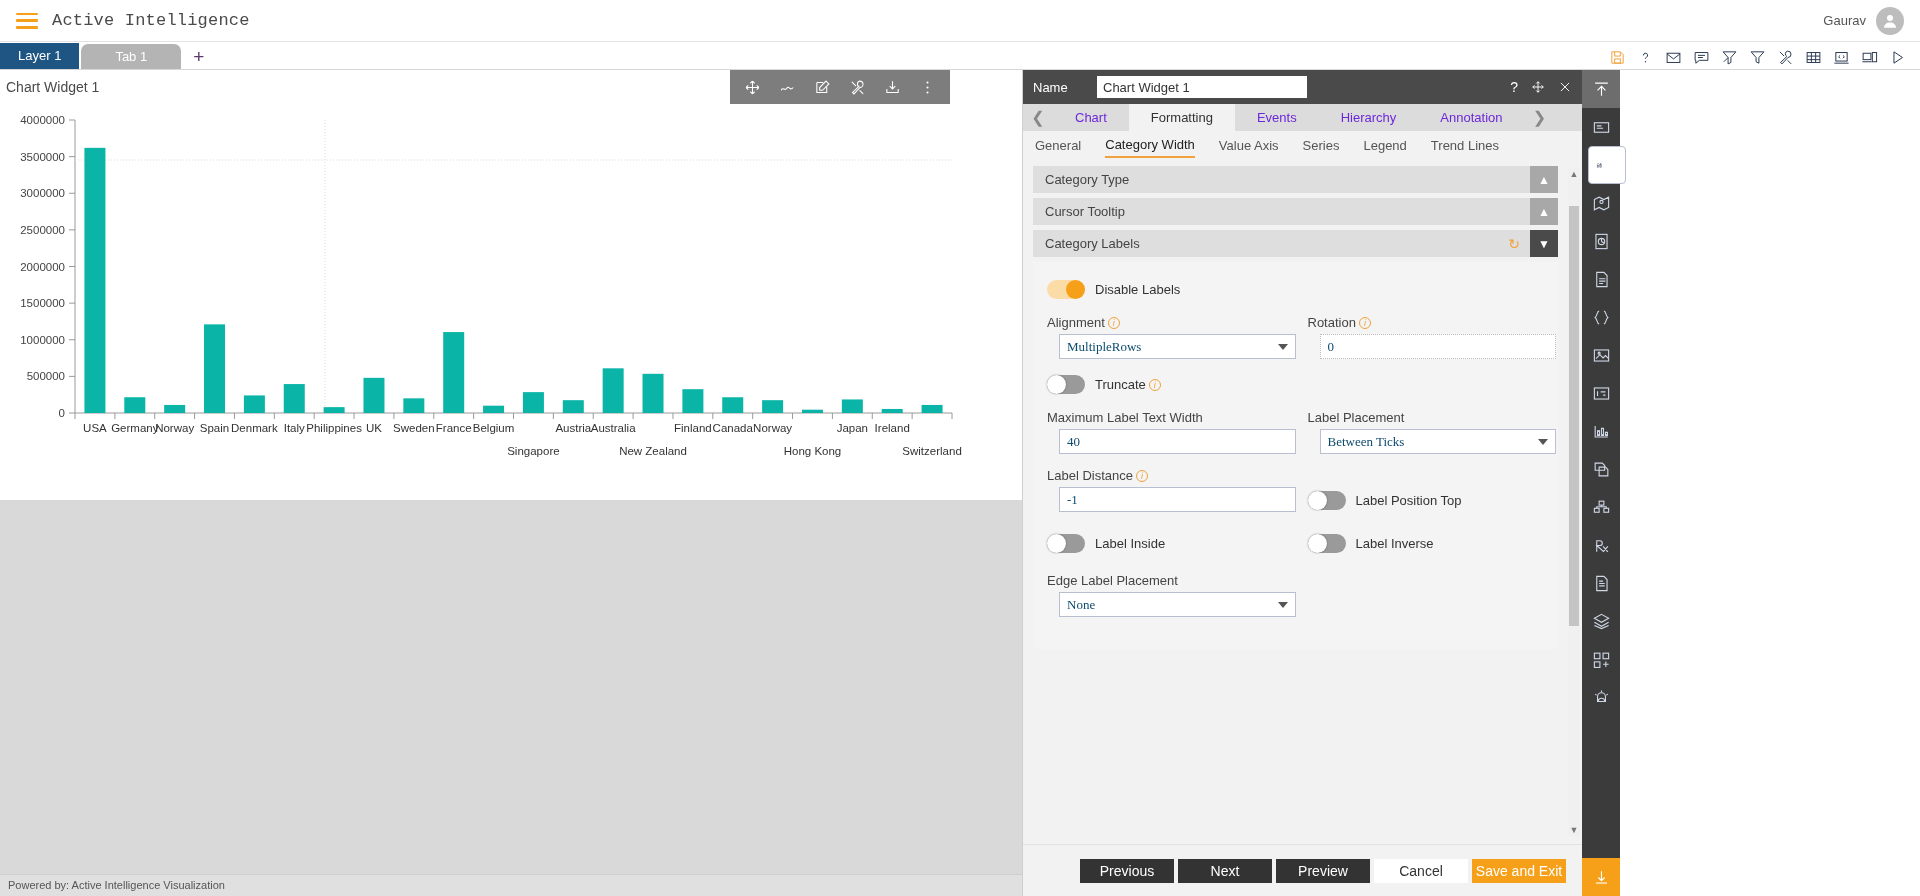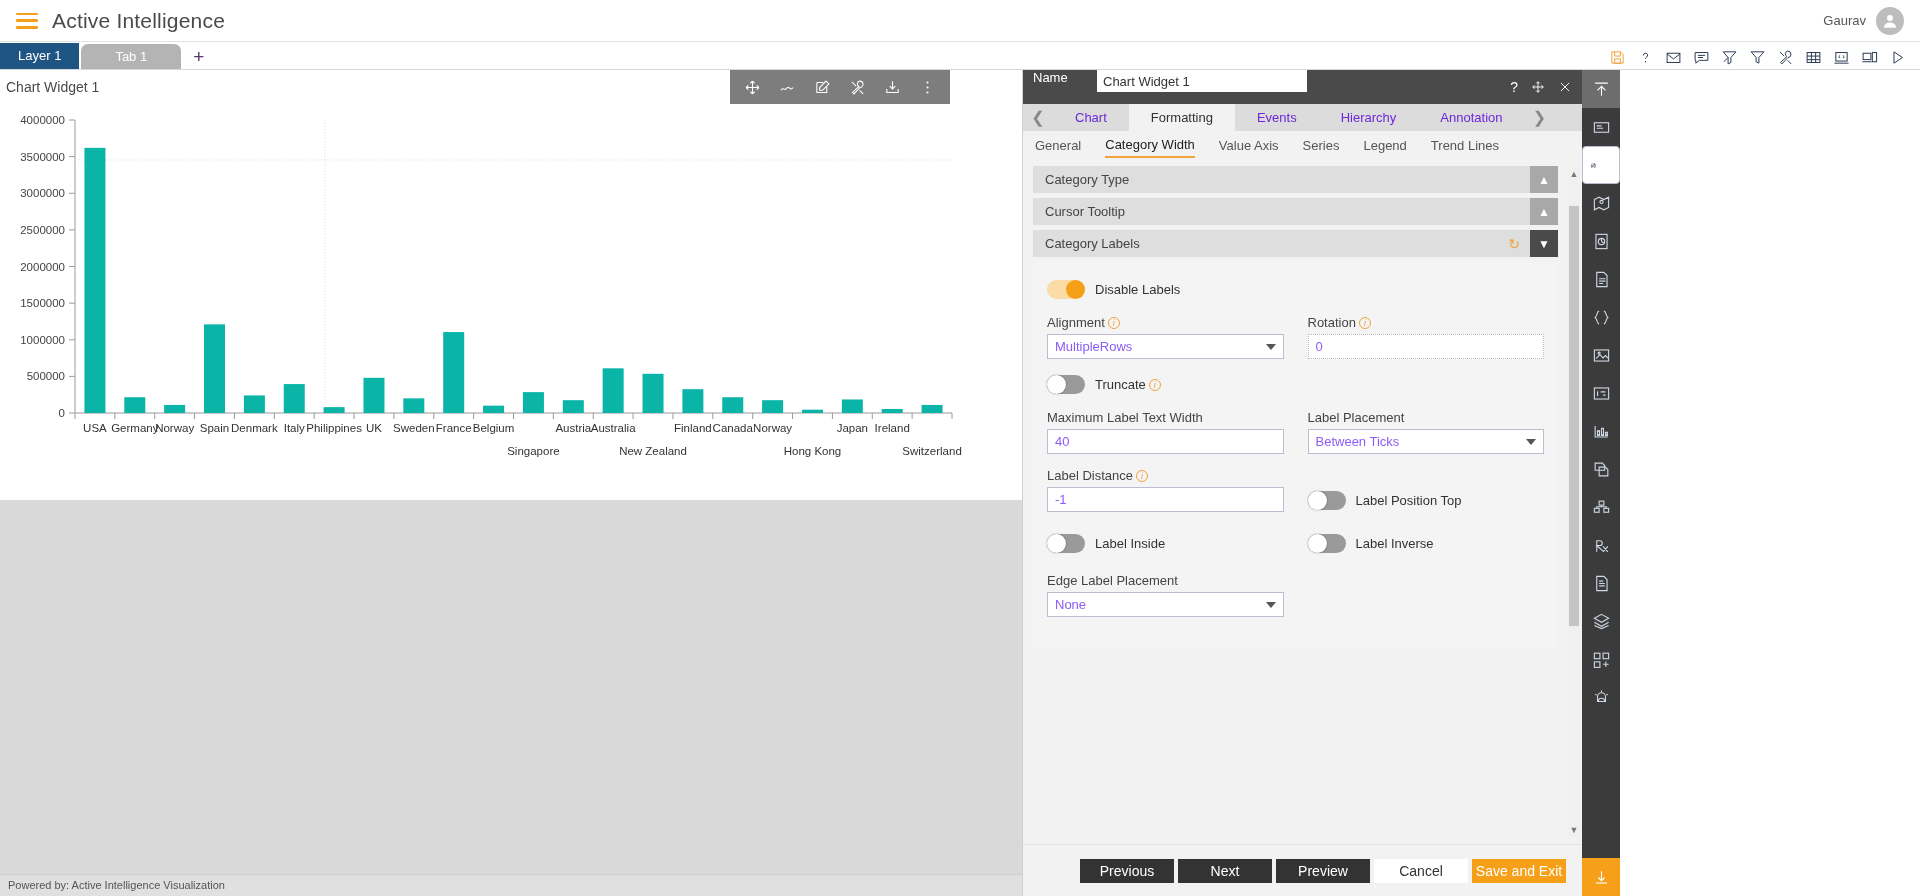--- a/index.html
+++ b/index.html
@@ -11,21 +11,21 @@
     background:#ffffff;
   }
   
   .topbar {
     height:42px; background:#fff; display:flex; align-items:center;
     padding:0 16px; border-bottom:1px solid #e3e3e3;
   }
   .hamburger { width:22px; height:16px; display:flex; flex-direction:column;
     justify-content:space-between; margin-right:14px; cursor:pointer; }
   .hamburger span { display:block; height:2.5px; background:#f6a01a; border-radius:1px; }
-  .app-title { font-size:21px; color:#4a4a4a; letter-spacing:.2px; }
+  .app-title { font-size:17px; color:#4a4a4a; letter-spacing:.2px;font-family:Liberation Mono, monospace; }
   .topbar-right { margin-left:auto; display:flex; align-items:center; gap:10px; }
   .user-name { font-size:13px; color:#555; }
   .avatar { width:28px; height:28px; border-radius:50%; background:#bdbdbd;
     display:flex; align-items:center; justify-content:center; }
   .avatar svg { width:18px; height:18px; fill:#fff; }
 
   
   .tabstrip {
     height:28px; background:#ffffff; display:flex; align-items:flex-end;
     position:relative; border-bottom:1px solid #d8d8d8;
@@ -67,21 +67,21 @@
     background:#e0e0e0; color:#555; font-size:11px; padding:4px 8px;
     border-top:1px solid #cfcfcf;
   }
 
   
   .panel {
     width:560px; background:#f2f2f2; display:flex; flex-direction:column;
     border-left:1px solid #cfcfcf;
   }
   .panel-head {
-    height:34px; background:#4a4a4a; display:flex; 
+    height:34px; background:#4a4a4a; display:flex; align-items:center;
     padding:0 10px; gap:12px;
   }
   .panel-head .lbl { color:#fff; font-size:13px; width:52px; }
   .panel-head input {
     flex:1; max-width:210px; height:22px; border:none; font-size:13px;
     padding:2px 6px; font-family:"Liberation Sans", sans-serif; color:#333;
   }
   .panel-head .hactions { margin-left:auto; display:flex; gap:13px; align-items:center; }
   .panel-head .hactions span { color:#fff; font-size:14px; cursor:pointer; display:flex; }
   .panel-head .hactions svg { width:14px; height:14px; stroke:#fff; fill:none; stroke-width:1.6; }
@@ -121,22 +121,23 @@
   .row2 { display:flex; gap:24px; margin-bottom:14px; }
   .fld { flex:1; }
   .fld label { display:block; font-size:13px; color:#444; margin-bottom:4px; }
   .info-i {
     display:inline-flex; width:12px; height:12px; border:1px solid #f0a23c;
     border-radius:50%; color:#f0a23c; font-size:9px; align-items:center;
     justify-content:center; margin-left:3px; vertical-align:1px; font-style:italic;
   }
   .sel, .txt {
     width:100%; height:25px; background:#fff; border:1px solid #b9bfd0;
-    font-size:13px; padding:3px 7px; color:#8b5cf6; display:flex; align-items:center;
-    font-family:Liberation Sans, sans-serif;
+    font-size:13px; padding:3px 7px; color:#0c4a6e; display:flex; align-items:center;
+    font-family:Liberation Serif, serif;
+    margin-left:12px;
   }
   .txt.dotted { border:1px dotted #bbb; }
   .sel { position:relative; padding-right:22px; cursor:pointer; }
   .sel .caret {
     position:absolute; right:7px; top:50%; transform:translateY(-50%);
     width:0; height:0; border-left:5px solid transparent; border-right:5px solid transparent;
     border-top:6px solid #555;
   }
   .tgl-row { display:flex; align-items:center; gap:10px; margin:16px 0; }
   .tgl-row.half { flex:1; margin:0; }

